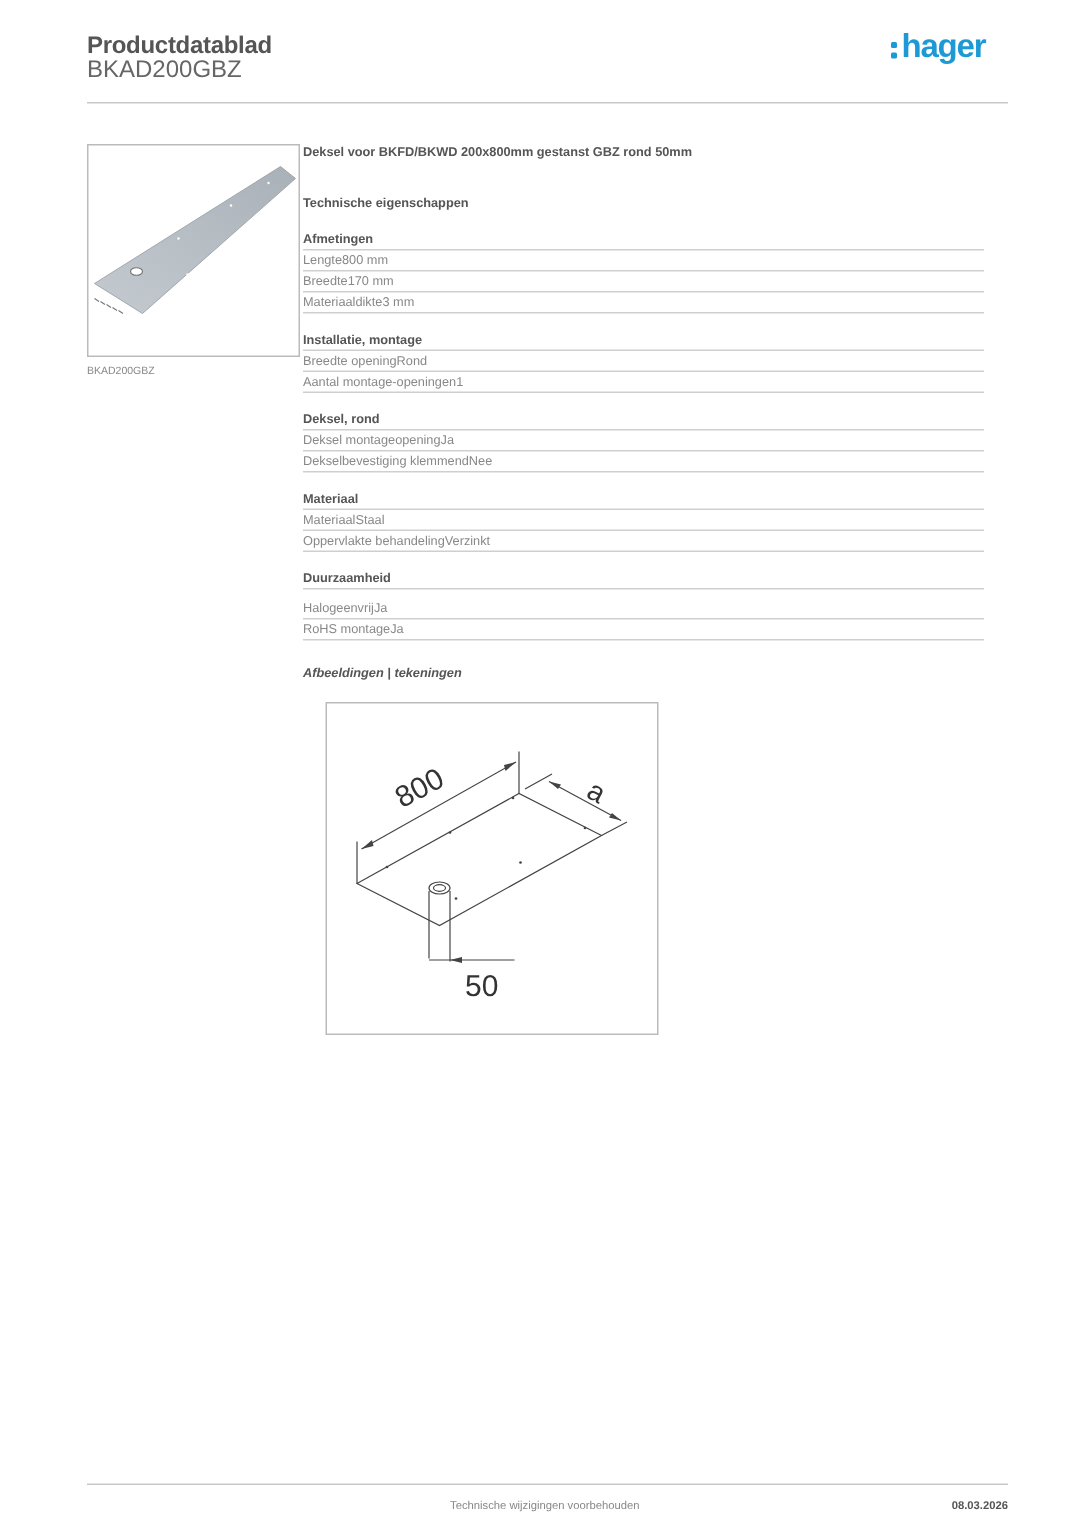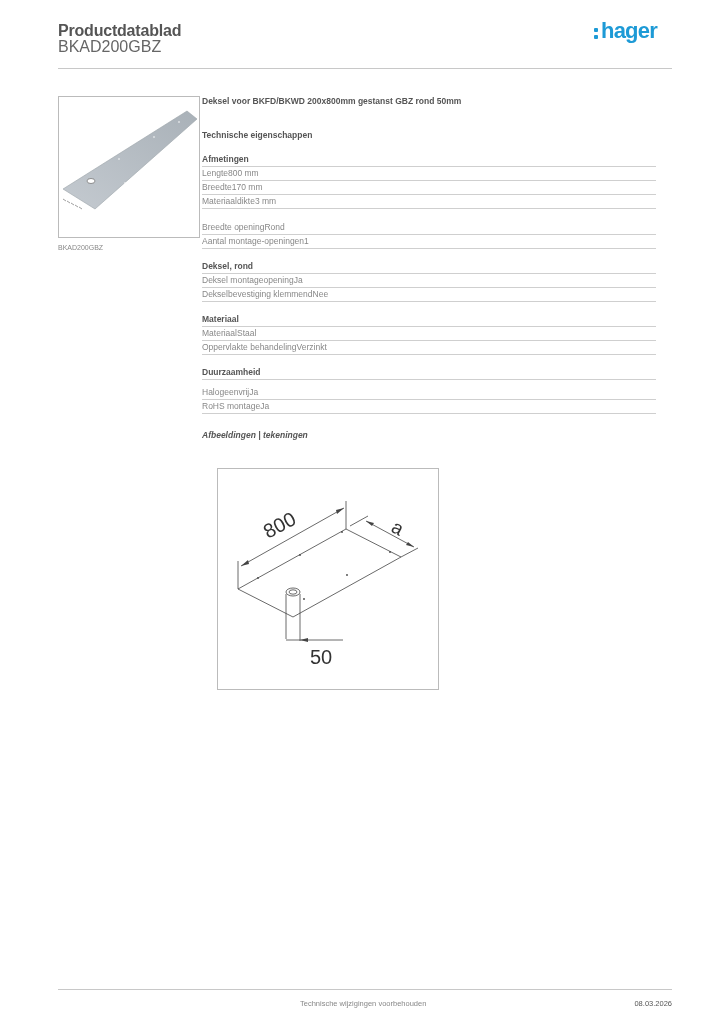--- a/index.html
+++ b/index.html
@@ -17,21 +17,21 @@
   .desc { font-size:8.5px; font-weight:bold; color:#555; margin:0 0 24px 0; }
   .techtitle { font-size:8.5px; font-weight:bold; color:#555; margin:0 0 14px 0; }
   .grp { margin-bottom:12px; }
   .grp-title { font-size:8.5px; font-weight:bold; color:#555; padding-bottom:2px; border-bottom:1px solid #cfcfcf; }
   .row { display:flex; font-size:8.5px; color:#888; height:13px; line-height:13px; border-bottom:1px solid #cfcfcf; }
   .drawtitle { font-size:8.5px; font-weight:bold; color:#555; margin-top:16px;font-style:italic; }
   .drawing { position:absolute; left:217px; top:468px; width:222px; height:222px; border:1px solid #bbb; box-sizing:border-box; background:#fff; }
   .ftr-rule { position:absolute; left:58px; top:989px; width:614px; height:1px; background:#c8c8c8; }
   .ftr-l { position:absolute; left:58px; top:999px; font-size:7.5px; font-weight:bold; color:#555;margin-top:27px; }
   .ftr-c { position:absolute; left:300px; top:999px; font-size:7.5px; color:#888; }
-  .ftr-r { position:absolute; right:52px; top:999px; font-size:7.5px; font-weight:normal; color:#555; }
+  .ftr-r { position:absolute; right:52px; top:999px; font-size:7.5px; font-weight:bold; color:#555; }
 </style>
 </head>
 <body>
 
 <div class="hdr-title">Productdatablad</div>
 <div class="hdr-code">BKAD200GBZ</div>
 <div class="logo">
   <span class="dots"><i style="top:3px"></i><i style="top:10px"></i></span><span>hager</span>
 </div>
 <div class="hdr-rule"></div>
@@ -78,20 +78,21 @@
         <span>Breedte</span>
         <span>170 mm</span>
       </div>
     <div class="row">
         <span>Materiaaldikte</span>
         <span>3 mm</span>
       </div>
   </div>
 
   <div class="grp">
+    <div class="grp-title">Installatie, montage</div>
     <div class="row">
         <span>Breedte opening</span>
         <span>Rond</span>
       </div>
     <div class="row">
         <span>Aantal montage-openingen</span>
         <span>1</span>
       </div>
   </div>
 

